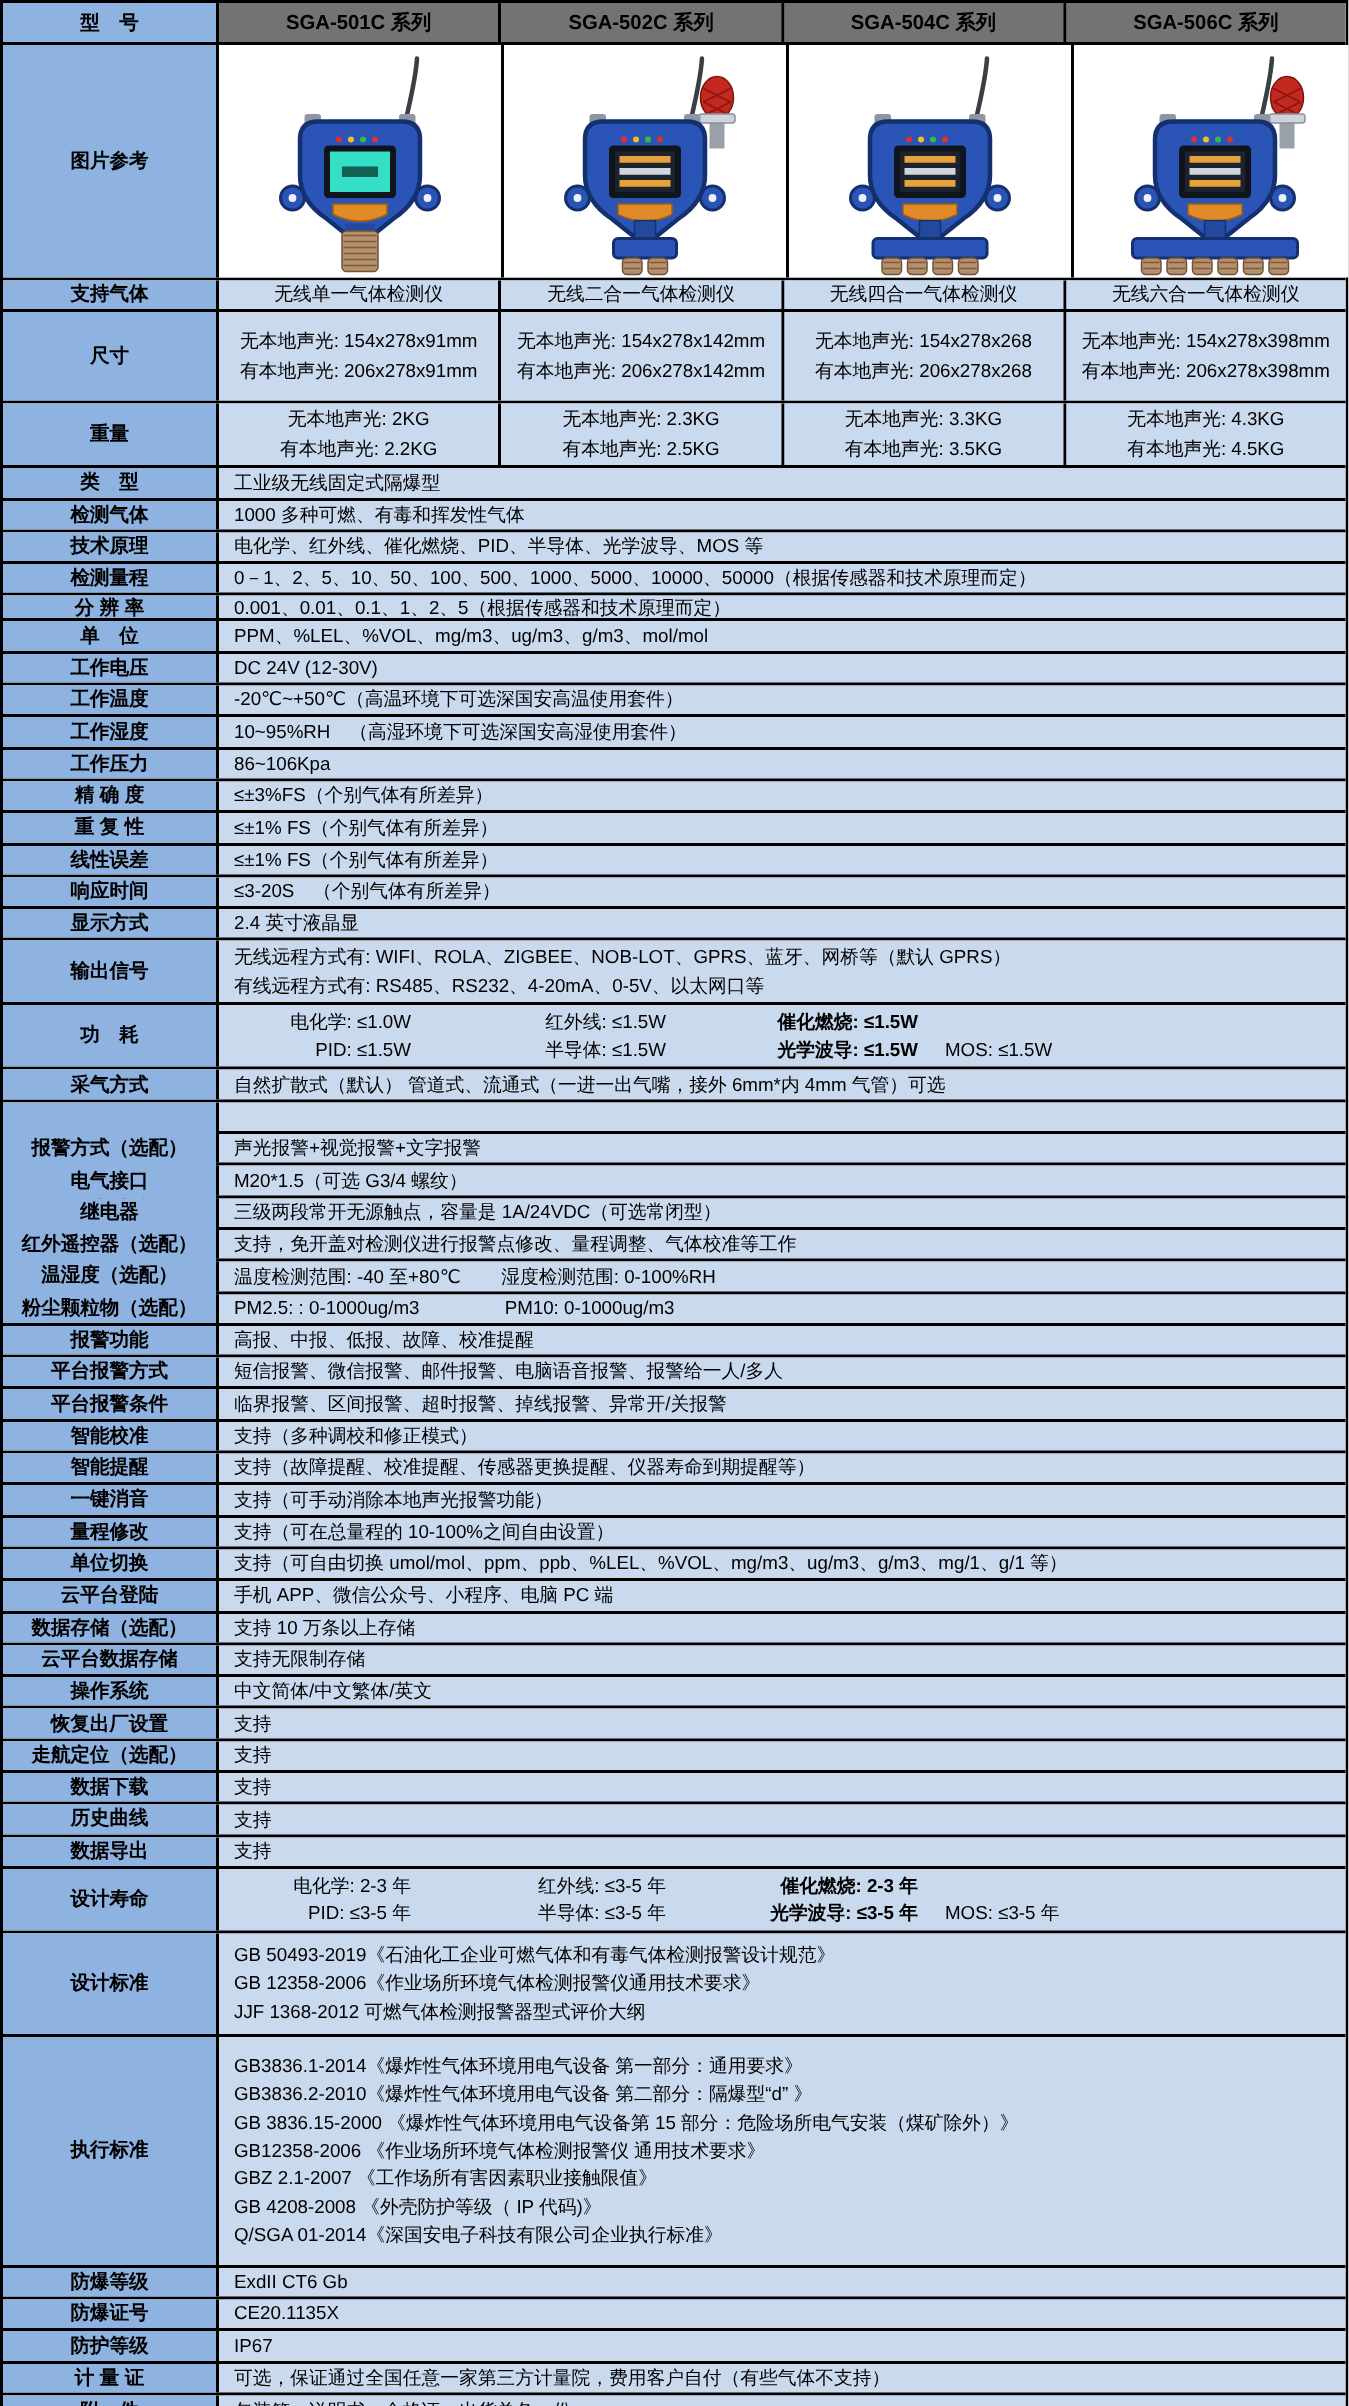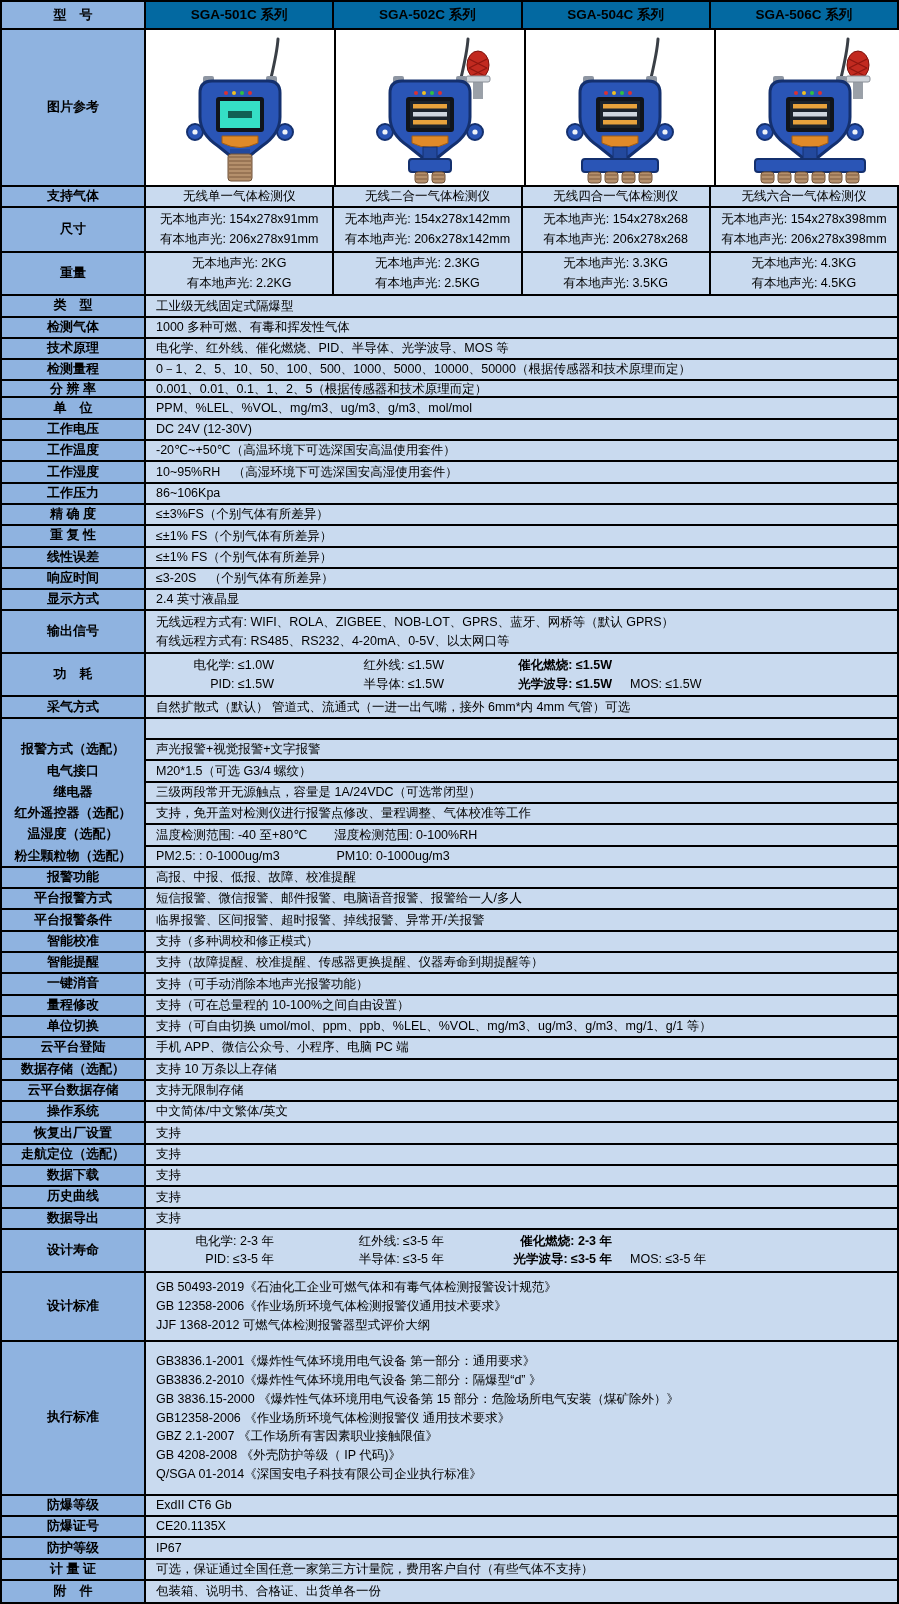--- a/index.html
+++ b/index.html
@@ -7,21 +7,21 @@
   .spec-table{width:899px;box-sizing:border-box;border:2px solid #000;border-bottom:2px solid #000;}
   .row{display:flex;box-sizing:border-box;border-bottom:2px solid #000;background:#c9daef;}
   .row:last-child{border-bottom:none;}
   .label{flex:0 0 144px;width:144px;box-sizing:border-box;background:#8fb3e0;border-right:2px solid #000;
          display:flex;align-items:center;justify-content:center;text-align:center;
          font-weight:bold;font-size:13px;line-height:1.15;padding:1px 4px;}
   .vcell{flex:1 1 0;box-sizing:border-box;border-right:2px solid #000;background:#c9daef;
          display:flex;flex-direction:column;align-items:center;justify-content:center;
          font-size:12.5px;line-height:1.55;text-align:center;padding:1px 2px;}
   .vcell:last-child{border-right:none;}
-  .vcell.model{background:#0369a1;font-weight:bold;font-size:13.5px;}
+  .vcell.model{background:#737373;font-weight:bold;font-size:13.5px;}
   .vcell.imgcell{background:#ffffff;padding:0;}
   .spancell{flex:1 1 0;box-sizing:border-box;display:flex;flex-direction:column;justify-content:center;
             font-size:12.5px;line-height:1.5;padding:2px 0;}
   .line{display:flex;flex-wrap:nowrap;padding:0 10px;white-space:pre-wrap;}
   .seg{margin-right:18px;display:inline-block;text-align:right;}
   .line.multi .seg:nth-child(1){min-width:118px;}
   .line.multi .seg:nth-child(2){min-width:152px;}
   .line.multi .seg:nth-child(3){min-width:150px;font-weight:bold;}
   svg{display:block;}
 </style>
@@ -210,21 +210,21 @@
         <div class="vcell">
           <div>无线二合一气体检测仪</div>
         </div>
         <div class="vcell">
           <div>无线四合一气体检测仪</div>
         </div>
         <div class="vcell">
           <div>无线六合一气体检测仪</div>
         </div>
       </div>
-      <div class="row" style="height: 45px;">
+      <div class="row" style="height: 61px;">
         <div class="label">
           <span>尺寸</span>
         </div>
         <div class="vcell">
           <div>无本地声光: 154x278x91mm</div>
           <div>有本地声光: 206x278x91mm</div>
         </div>
         <div class="vcell">
           <div>无本地声光: 154x278x142mm</div>
           <div>有本地声光: 206x278x142mm</div>
@@ -614,21 +614,21 @@
           <div class="line"><span>GB 50493-2019《石油化工企业可燃气体和有毒气体检测报警设计规范》</span></div>
           <div class="line"><span>GB 12358-2006《作业场所环境气体检测报警仪通用技术要求》</span></div>
           <div class="line"><span>JJF 1368-2012 可燃气体检测报警器型式评价大纲</span></div>
         </div>
       </div>
       <div class="row" style="height: 154px;">
         <div class="label">
           <span>执行标准</span>
         </div>
         <div class="spancell">
-          <div class="line"><span>GB3836.1-2001《爆炸性气体环境用电气设备 第一部分：通用要求》</span></div>
+          <div class="line"><span>GB3836.1-2014《爆炸性气体环境用电气设备 第一部分：通用要求》</span></div>
           <div class="line"><span>GB3836.2-2010《爆炸性气体环境用电气设备 第二部分：隔爆型“d” 》</span></div>
           <div class="line"><span>GB 3836.15-2000 《爆炸性气体环境用电气设备第 15 部分：危险场所电气安装（煤矿除外）》</span></div>
           <div class="line"><span>GB12358-2006 《作业场所环境气体检测报警仪 通用技术要求》</span></div>
           <div class="line"><span>GBZ 2.1-2007 《工作场所有害因素职业接触限值》</span></div>
           <div class="line"><span>GB 4208-2008 《外壳防护等级（ IP 代码)》</span></div>
           <div class="line"><span>Q/SGA 01-2014《深国安电子科技有限公司企业执行标准》</span></div>
         </div>
       </div>
       <div class="row" style="height: 21.3px;">
         <div class="label">

